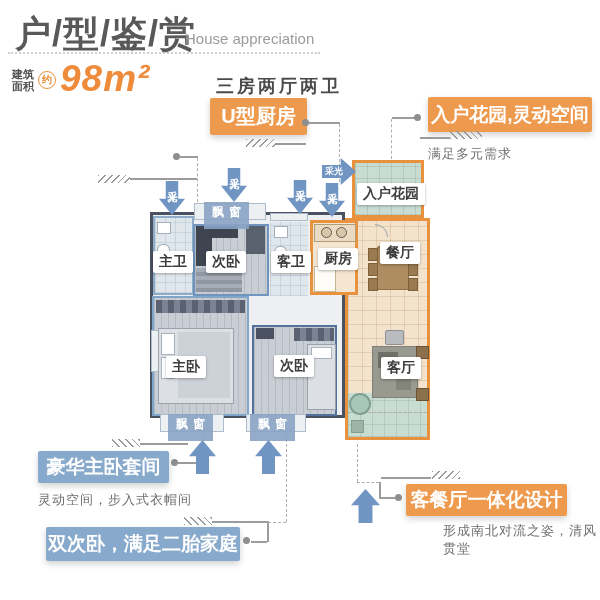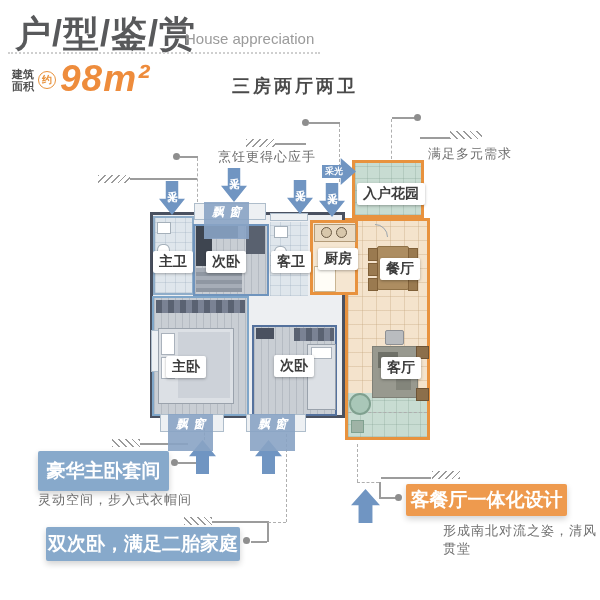--- a/index.html
+++ b/index.html
@@ -18,21 +18,21 @@
   
   .callout{color:#fff;font-weight:bold;text-align:center;border-radius:2px;
            box-shadow:0 3px 6px rgba(0,0,0,.18);display:flex;align-items:center;justify-content:center;}
   .callout.orange{background:#EE9A4E;}
   .callout.blue{background:#87A9CB;}
   .desc{font-size:13px;color:#6E6E6E;letter-spacing:1px;}
   
   .chip{background:#fff;color:#3C3C3C;font-size:14px;font-weight:bold;padding:2px 6px;
         border-radius:2px;box-shadow:0 1px 3px rgba(0,0,0,.3);white-space:nowrap;z-index:30;}
   .baychip{background:rgba(136,163,196,.9);color:#fff;font-size:12px;font-weight:bold;
-           letter-spacing:5px;padding:2px 3px 18px 8px;z-index:30;white-space:nowrap;font-style:italic;}
+           letter-spacing:5px;padding:2px 3px 8px 8px;z-index:30;white-space:nowrap;}
   .sill{background:#EDF0F3;border:1px solid #AEBDCB;}
   
   .arr{background:#7095C2;display:flex;justify-content:center;z-index:25;}
   .arr-down{clip-path:polygon(26% 0,74% 0,74% 52%,100% 52%,50% 100%,0 52%,26% 52%);align-items:flex-start;padding-top:2px;box-sizing:border-box;}
   .arr-up{clip-path:polygon(50% 0,100% 48%,74% 48%,74% 100%,26% 100%,26% 48%,0 48%);align-items:flex-end;padding-bottom:2px;box-sizing:border-box;}
   .arr-right{clip-path:polygon(0 26%,55% 26%,55% 0,100% 50%,55% 100%,55% 74%,0 74%);align-items:center;justify-content:flex-start;padding-left:3px;box-sizing:border-box;}
   .vtext{writing-mode:vertical-rl;font-size:10px;font-weight:bold;color:#fff;letter-spacing:1px;}
   .htext{font-size:9px;font-weight:bold;color:#fff;}
   
   .dot{width:7px;height:7px;border-radius:50%;background:#8E8E8E;z-index:20;}
@@ -58,25 +58,26 @@
   <div class="abs title" style="left:15px;top:10px;">户/型/鉴/赏</div>
   <div class="abs subtitle" style="left:185px;top:30px;">House appreciation</div>
   <div class="abs dotline" style="left:8px;top:52px;width:312px;"></div>
 
   <div class="abs" style="left:12px;top:68px;">
     <div class="area-label">建筑</div>
     <div class="area-label">面积</div>
   </div>
   <div class="abs approx" style="left:38px;top:71px;">约</div>
   <div class="abs area-value" style="left:60px;top:58px;font-style:italic;">98m²</div>
-  <div class="abs layout-type" style="left:216px;top:74px;margin-left:16px;">三房两厅两卫</div>
-
-  <div class="abs desc" style="left:218px;top:148px;">烹饪更得心应手</div>
+  <div class="abs layout-type" style="left:216px;top:74px;">三房两厅两卫</div>
+
+  <div class="abs callout orange" style="left:210px;top:98px;width:97px;height:37px;font-size:20px;">U型厨房</div>
+  <div class="abs callout orange" style="left:428px;top:97px;width:164px;height:35px;font-size:19px;">入户花园,灵动空间</div>
   <div class="abs desc" style="left:428px;top:145px;">满足多元需求</div>
-  <div class="abs callout blue" style="left:38px;top:451px;width:131px;height:40px;font-size:19px;">豪华主卧套间</div>
+  <div class="abs callout blue" style="left:38px;top:451px;width:131px;height:32px;font-size:19px;">豪华主卧套间</div>
   <div class="abs desc" style="left:38px;top:491px;">灵动空间，步入式衣帽间</div>
   <div class="abs callout blue" style="left:46px;top:527px;width:194px;height:34px;font-size:19px;">双次卧，满足二胎家庭</div>
   <div class="abs callout orange" style="left:406px;top:484px;width:161px;height:32px;font-size:19px;">客餐厅一体化设计</div>
   <div class="abs desc" style="left:406px;top:522px;margin-left:37px;">形成南北对流之姿，清风贯堂</div>
 
   <div class="abs teal" style="left:352px;top:160px;width:72px;height:58px;border:3px solid #E8923E;box-sizing:border-box;"></div>
 
   <div class="abs beige" style="left:345px;top:218px;width:85px;height:222px;border:3px solid #E8923E;box-sizing:border-box;"></div>
 
   <div class="abs" style="left:150px;top:212px;width:195px;height:206px;background:#EDEFF2;border:3px solid #4A5160;box-sizing:border-box;"></div>
@@ -148,21 +149,21 @@
   <div class="abs" style="left:274px;top:246px;width:11px;height:14px;background:#FFFFFF;border:1px solid #A5B0BA;border-radius:40% 40% 50% 50%;z-index:7;"></div>
 
   <div class="abs" style="left:362px;top:224px;width:24px;height:24px;border:1.2px solid #9AA4AD;border-radius:50%;clip-path:polygon(50% 50%,100% 50%,100% 0,50% 0);z-index:6;"></div>
   <div class="abs" style="left:190px;top:268px;width:22px;height:22px;border:1.2px solid #9AA4AD;border-radius:50%;clip-path:polygon(50% 50%,100% 50%,100% 100%,50% 100%);z-index:6;"></div>
 
   <div class="abs chip" style="left:153px;top:251px;">主卫</div>
   <div class="abs chip" style="left:206px;top:251px;">次卧</div>
   <div class="abs chip" style="left:271px;top:251px;">客卫</div>
   <div class="abs chip" style="left:318px;top:248px;">厨房</div>
   <div class="abs chip" style="left:357px;top:183px;text-align:center;">入户花园</div>
-  <div class="abs chip" style="left:380px;top:258px;">餐厅</div>
+  <div class="abs chip" style="left:380px;top:242px;">餐厅</div>
   <div class="abs chip" style="left:166px;top:356px;">主卧</div>
   <div class="abs chip" style="left:274px;top:355px;">次卧</div>
   <div class="abs chip" style="left:381px;top:357px;">客厅</div>
 
   <div class="abs baychip" style="left:204px;top:202px;">飘窗</div>
   <div class="abs baychip" style="left:168px;top:414px;">飘窗</div>
   <div class="abs baychip" style="left:250px;top:414px;">飘窗</div>
 
   <div class="abs arr arr-down" style="left:159px;top:181px;width:26px;height:34px;">
       <span class="vtext">采光</span>

